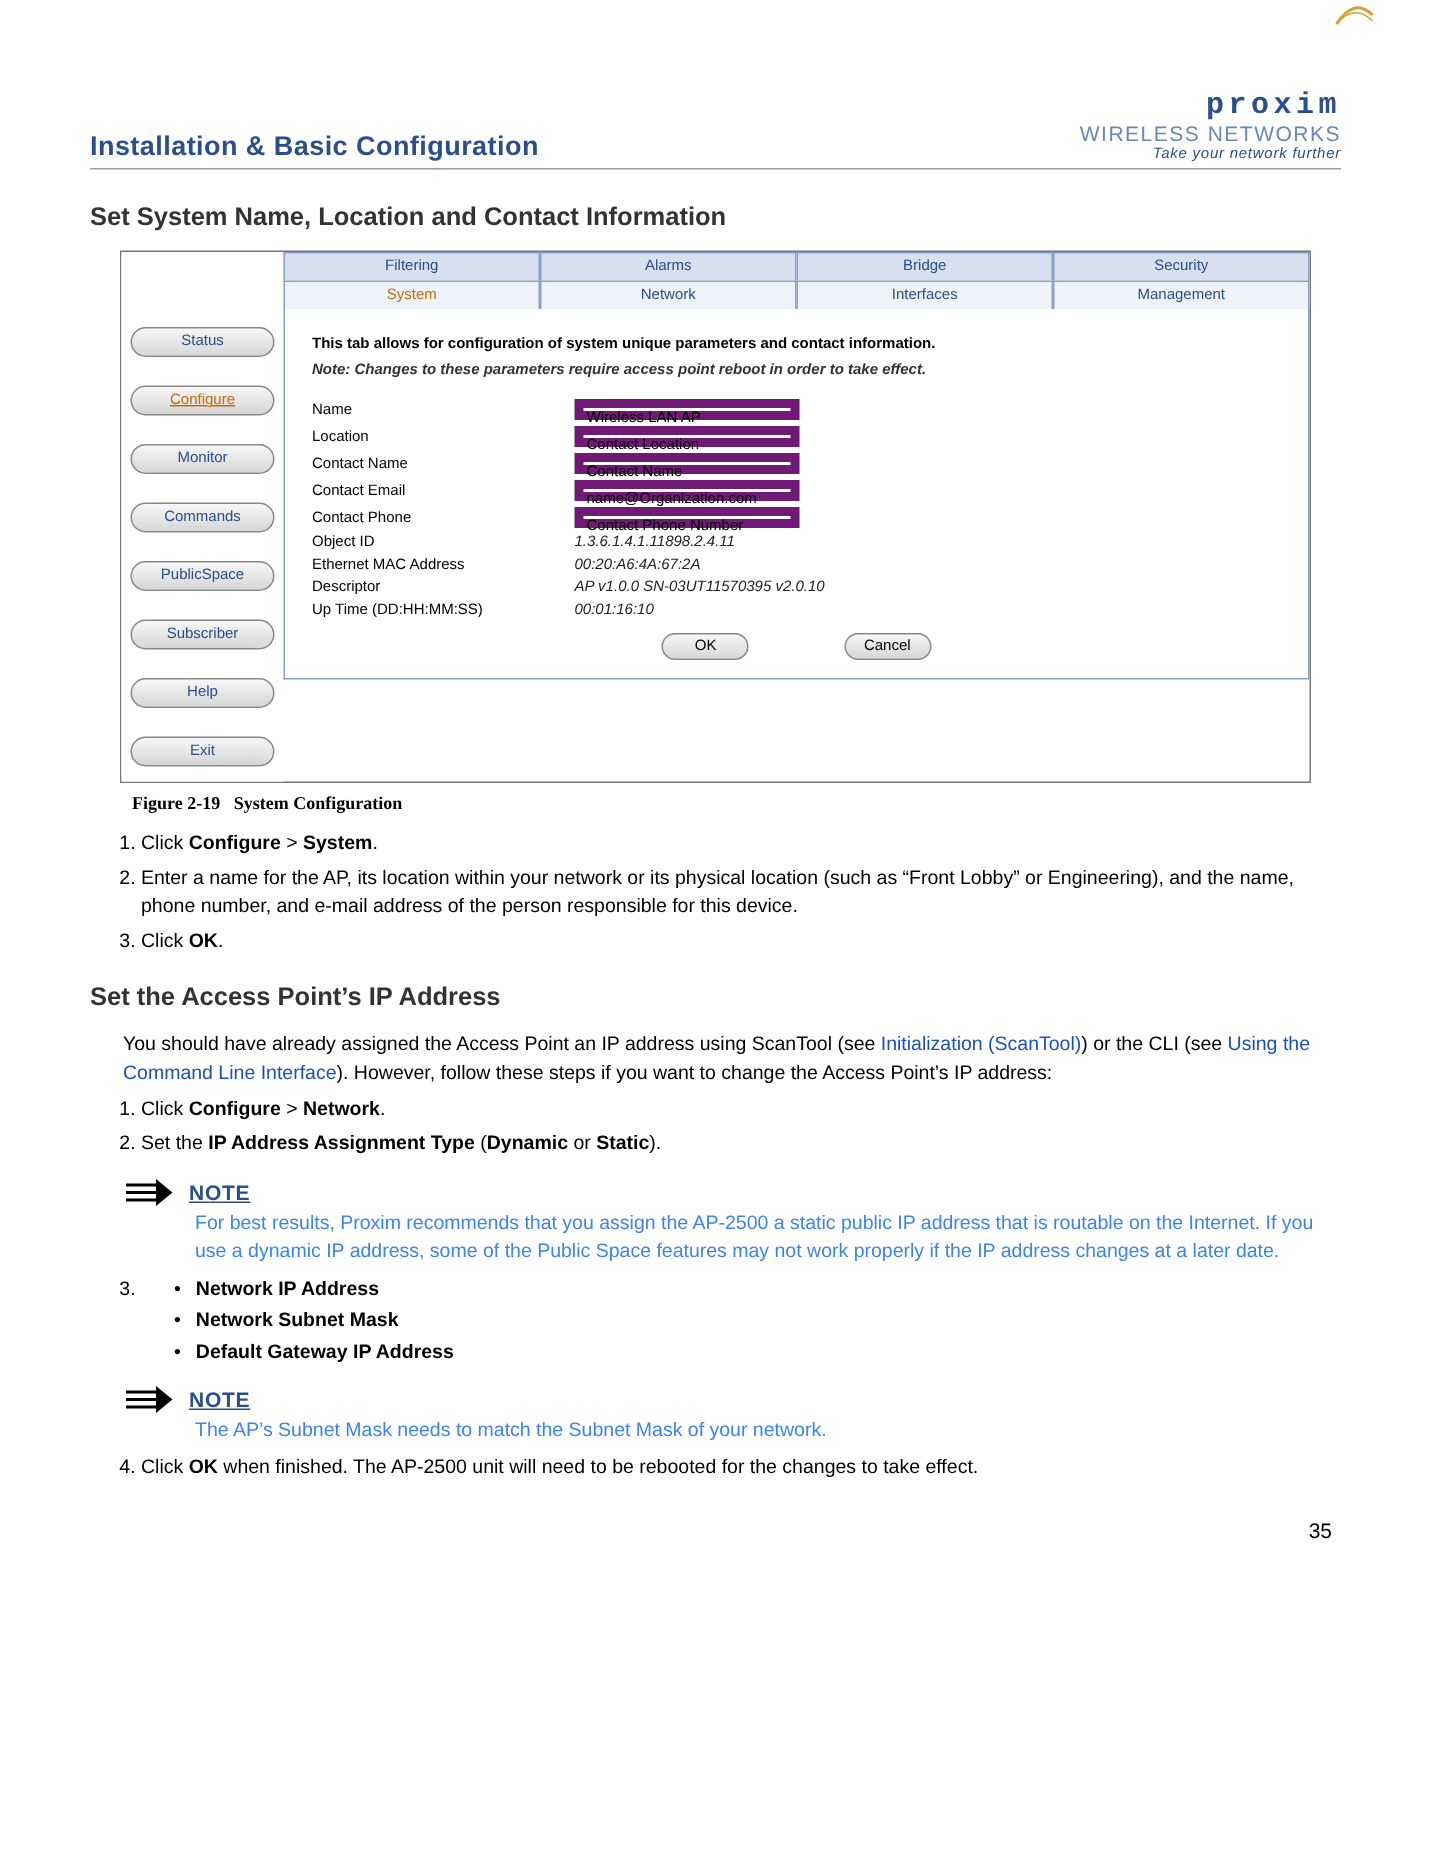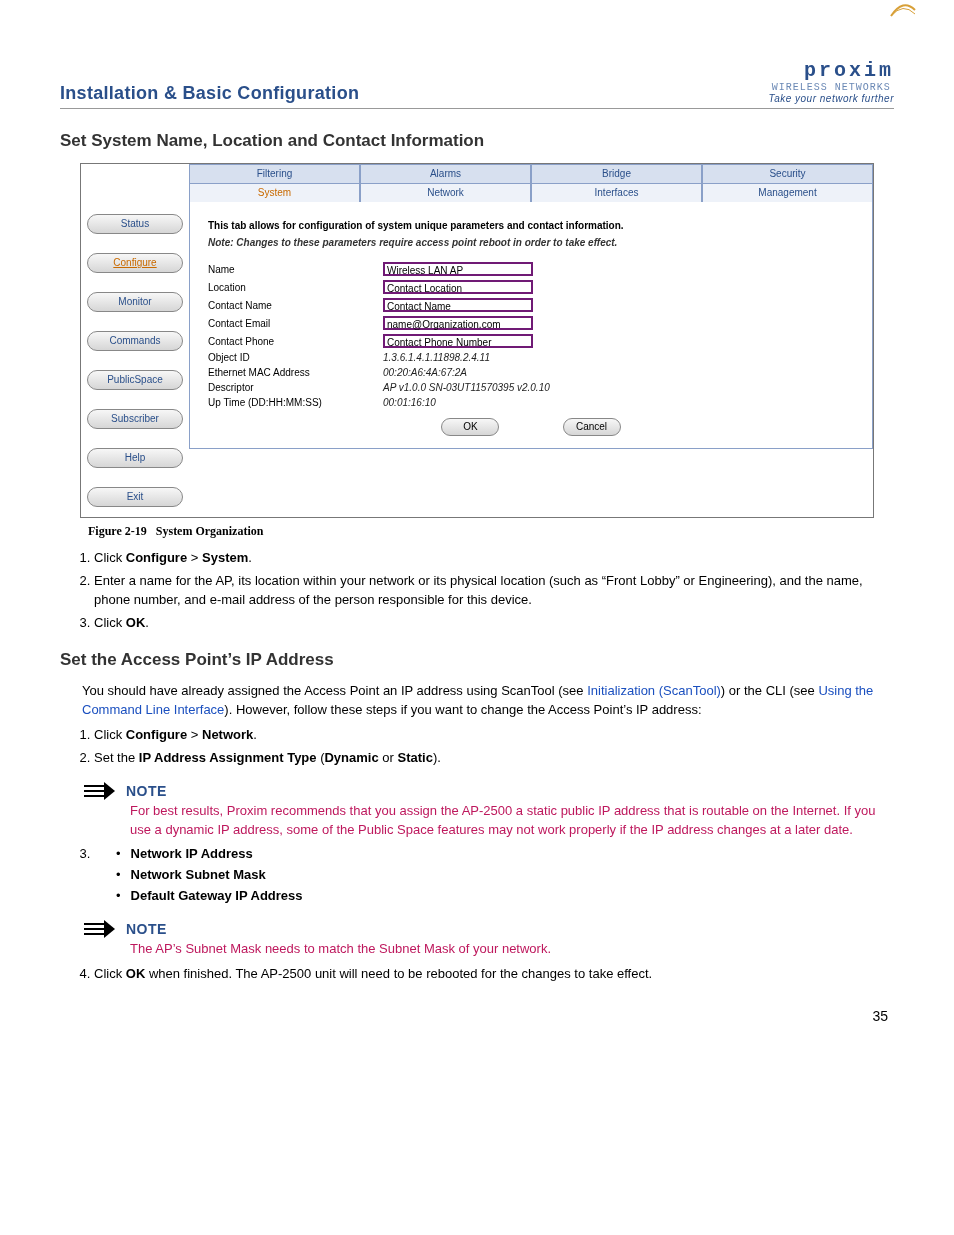--- a/index.html
+++ b/index.html
@@ -42,24 +42,23 @@
     display:inline-block;
     position:relative;
   }
   .logo-swoosh {
     position:absolute;
     top:2px; right:38px;
     width:26px; height:16px;
   }
   .logo-sub {
     color: #6a88b5;
-    font-size: 10px;
+    font-size: 14px;
     letter-spacing: 1px;
     text-align:center;
-    font-family:Liberation Mono, monospace;
   }
   .logo-tagline {
     color: #2a4f8a;
     font-style: italic;
     font-size: 10px;
     letter-spacing: 0.5px;
   }
   h2.section {
     color: #333;
     font-size: 17px;
@@ -113,21 +112,21 @@
   .config-body {
     border:1px solid #8aa0c8;
     border-top:none;
     padding: 18px 18px 12px 18px;
   }
   .desc-line { font-weight:bold; font-size:10px; margin-bottom:6px; }
   .note-line { font-weight:bold; font-style:italic; font-size:10px; color:#333; margin-bottom:14px; }
   .form-row { display:flex; align-items:center; margin-bottom:4px; }
   .form-label { width:175px; font-size:10px; }
   .form-input {
-    border:2px solid #701a75;
+    border:6px solid #701a75;
     font-size:10px;
     height:14px;
     line-height:14px;
     padding:0 2px;
     width:150px;
     background:#fff;
     box-sizing:border-box;
   }
   .form-static { font-style:italic; font-size:10px; color:#222; }
   .btn-row { text-align:center; margin-top:10px; }
@@ -164,23 +163,24 @@
   .note-head { display:flex; align-items:center; gap:10px; margin-bottom:2px; }
   .note-arrow {
     display:inline-block;
     width:34px; height:18px;
   }
   .note-label {
     color:#2a4f8a;
     font-weight:bold;
     font-size:14px;
     letter-spacing:0.5px;
+    text-decoration:underline;
   }
   .note-text {
-    color:#be185d;
+    color:#3b82f6;
     margin-left:48px;
     line-height:1.45;
   }
 
   .page-num {
     position:absolute;
     right: 66px;
     bottom: 14px;
     font-size:14px;
   }
@@ -272,21 +272,21 @@
 
         <div class="btn-row">
           <div class="dlg-btn">OK</div>
           <div class="dlg-btn">Cancel</div>
         </div>
       </div>
     </div>
   </div>
 
   <div class="fig-caption">
-    <b><span>Figure 2-19</span></b>&nbsp;&nbsp;&nbsp;<b><span>System Organization</span></b>
+    <b><span>Figure 2-19</span></b>&nbsp;&nbsp;&nbsp;<b><span>System Configuration</span></b>
   </div>
 
   <ol class="steps">
     <li><span>Click </span><b>Configure</b><span> &gt; </span><b>System</b><span>.</span></li>
     <li>Enter a name for the AP, its location within your network or its physical location (such as “Front Lobby” or Engineering), and the name, phone number, and e-mail address of the person responsible for this device.</li>
     <li><span>Click </span><b>OK</b><span>.</span></li>
   </ol>
 
   <h2 class="section">Set the Access Point’s IP Address</h2>
 

